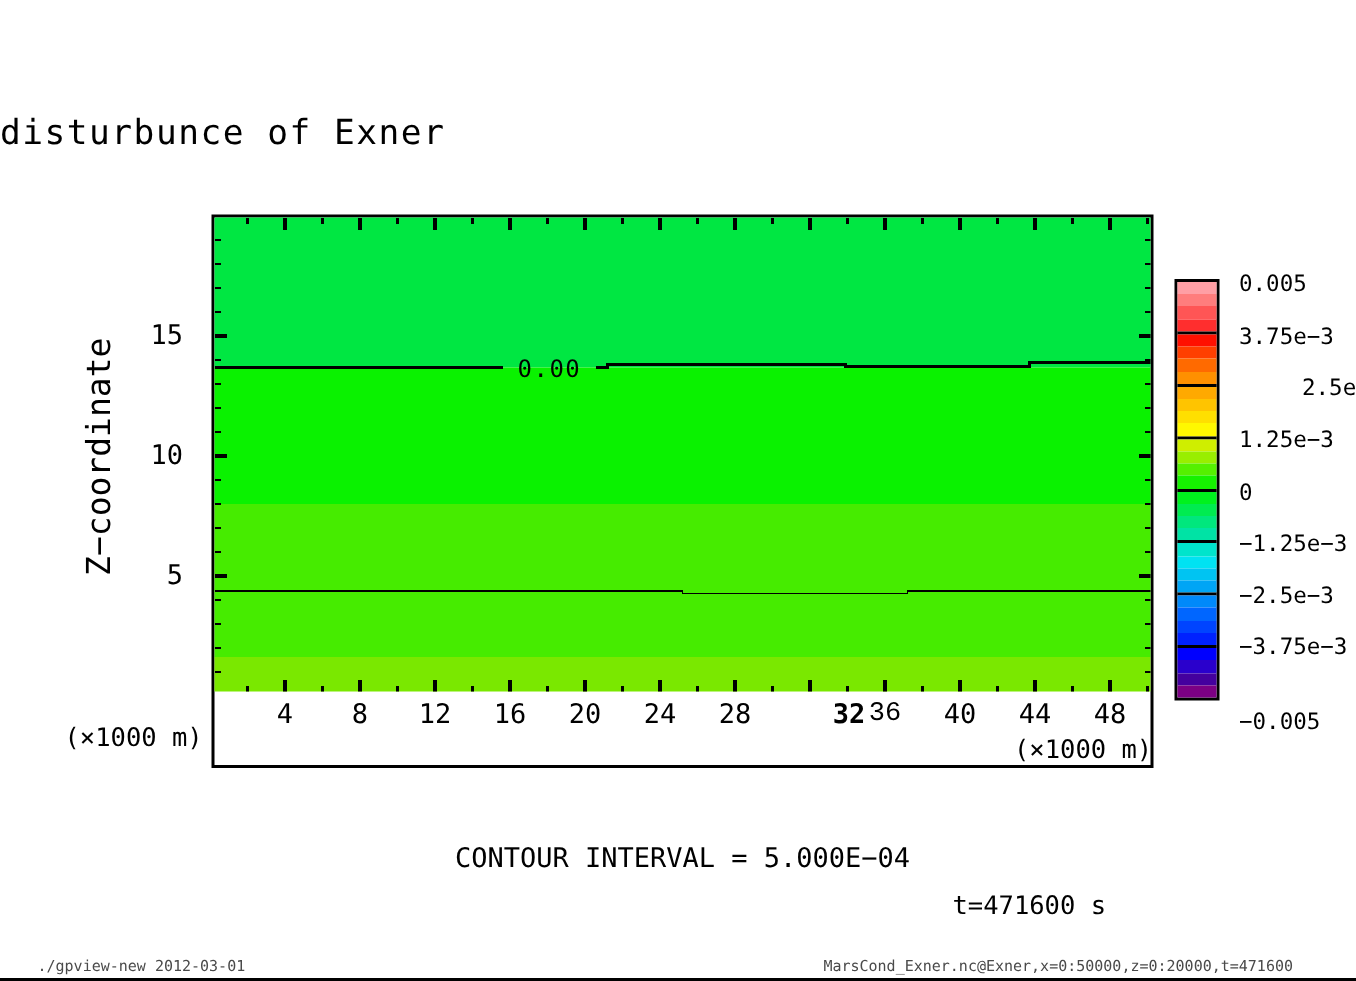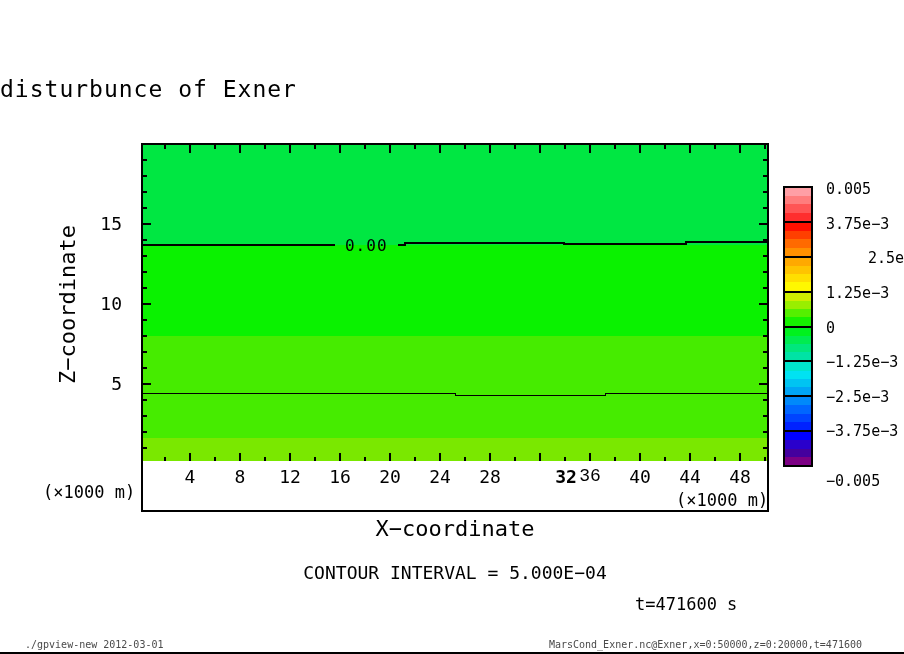--- a/index.html
+++ b/index.html
@@ -160,21 +160,20 @@
       <div class="tickx" style="left: 544px; font-weight: bold;">32</div>
       <div class="tickx" style="left: 568px; font-family: Liberation Mono, monospace;">36</div>
       <div class="tickx" style="left: 618px;">40</div>
       <div class="tickx" style="left: 668px;">44</div>
       <div class="tickx" style="left: 718px;">48</div>
     </div>
 
   <div class="abs unit-left">(×1000 m)</div>
   <div class="abs unit-right">(×1000 m)</div>
 
-  <div class="abs xaxis-title">X−coordinate</div>
 
   <div class="abs colorbar" id="colorbar">
       <div class="cb-cell">
         <div class="cb-strip" style="background: rgb(255, 159, 165);"></div>
         <div class="cb-strip" style="background: rgb(255, 125, 125);"></div>
         <div class="cb-strip" style="background: rgb(255, 85, 85);"></div>
         <div class="cb-strip" style="background: rgb(255, 46, 46);"></div>
       </div>
       <div class="cb-cell">
         <div class="cb-strip" style="background: rgb(255, 16, 0);"></div>

